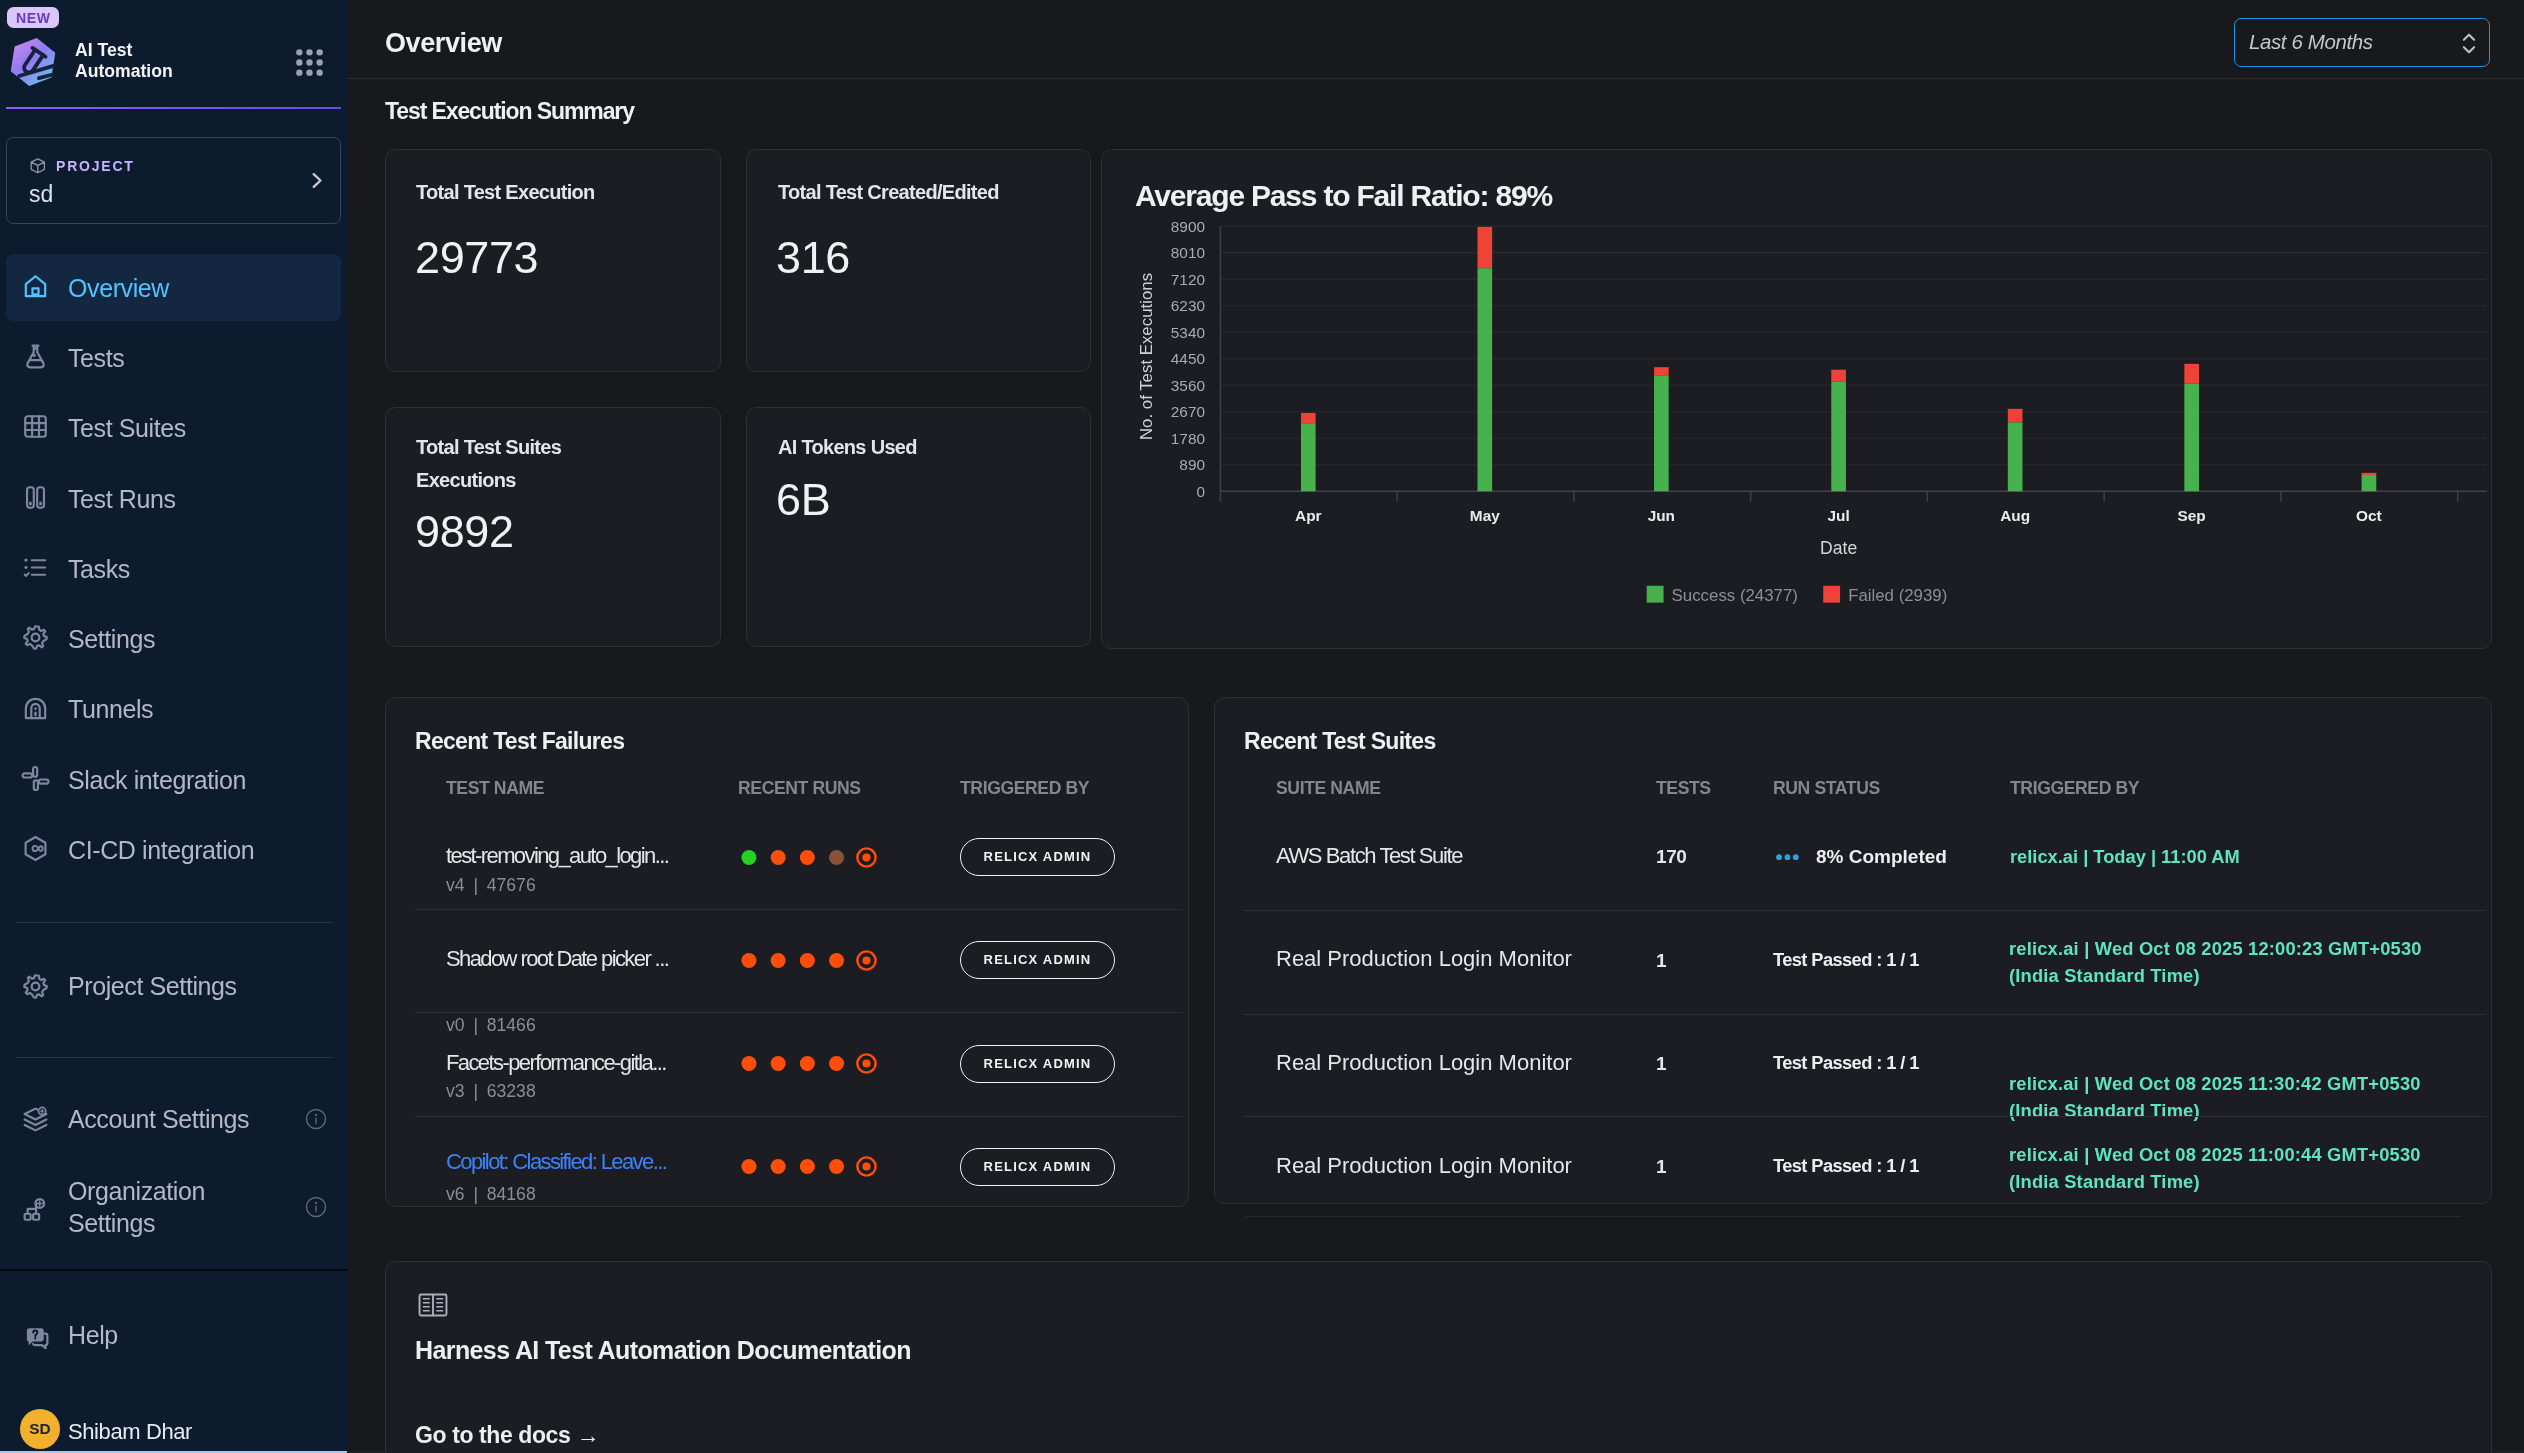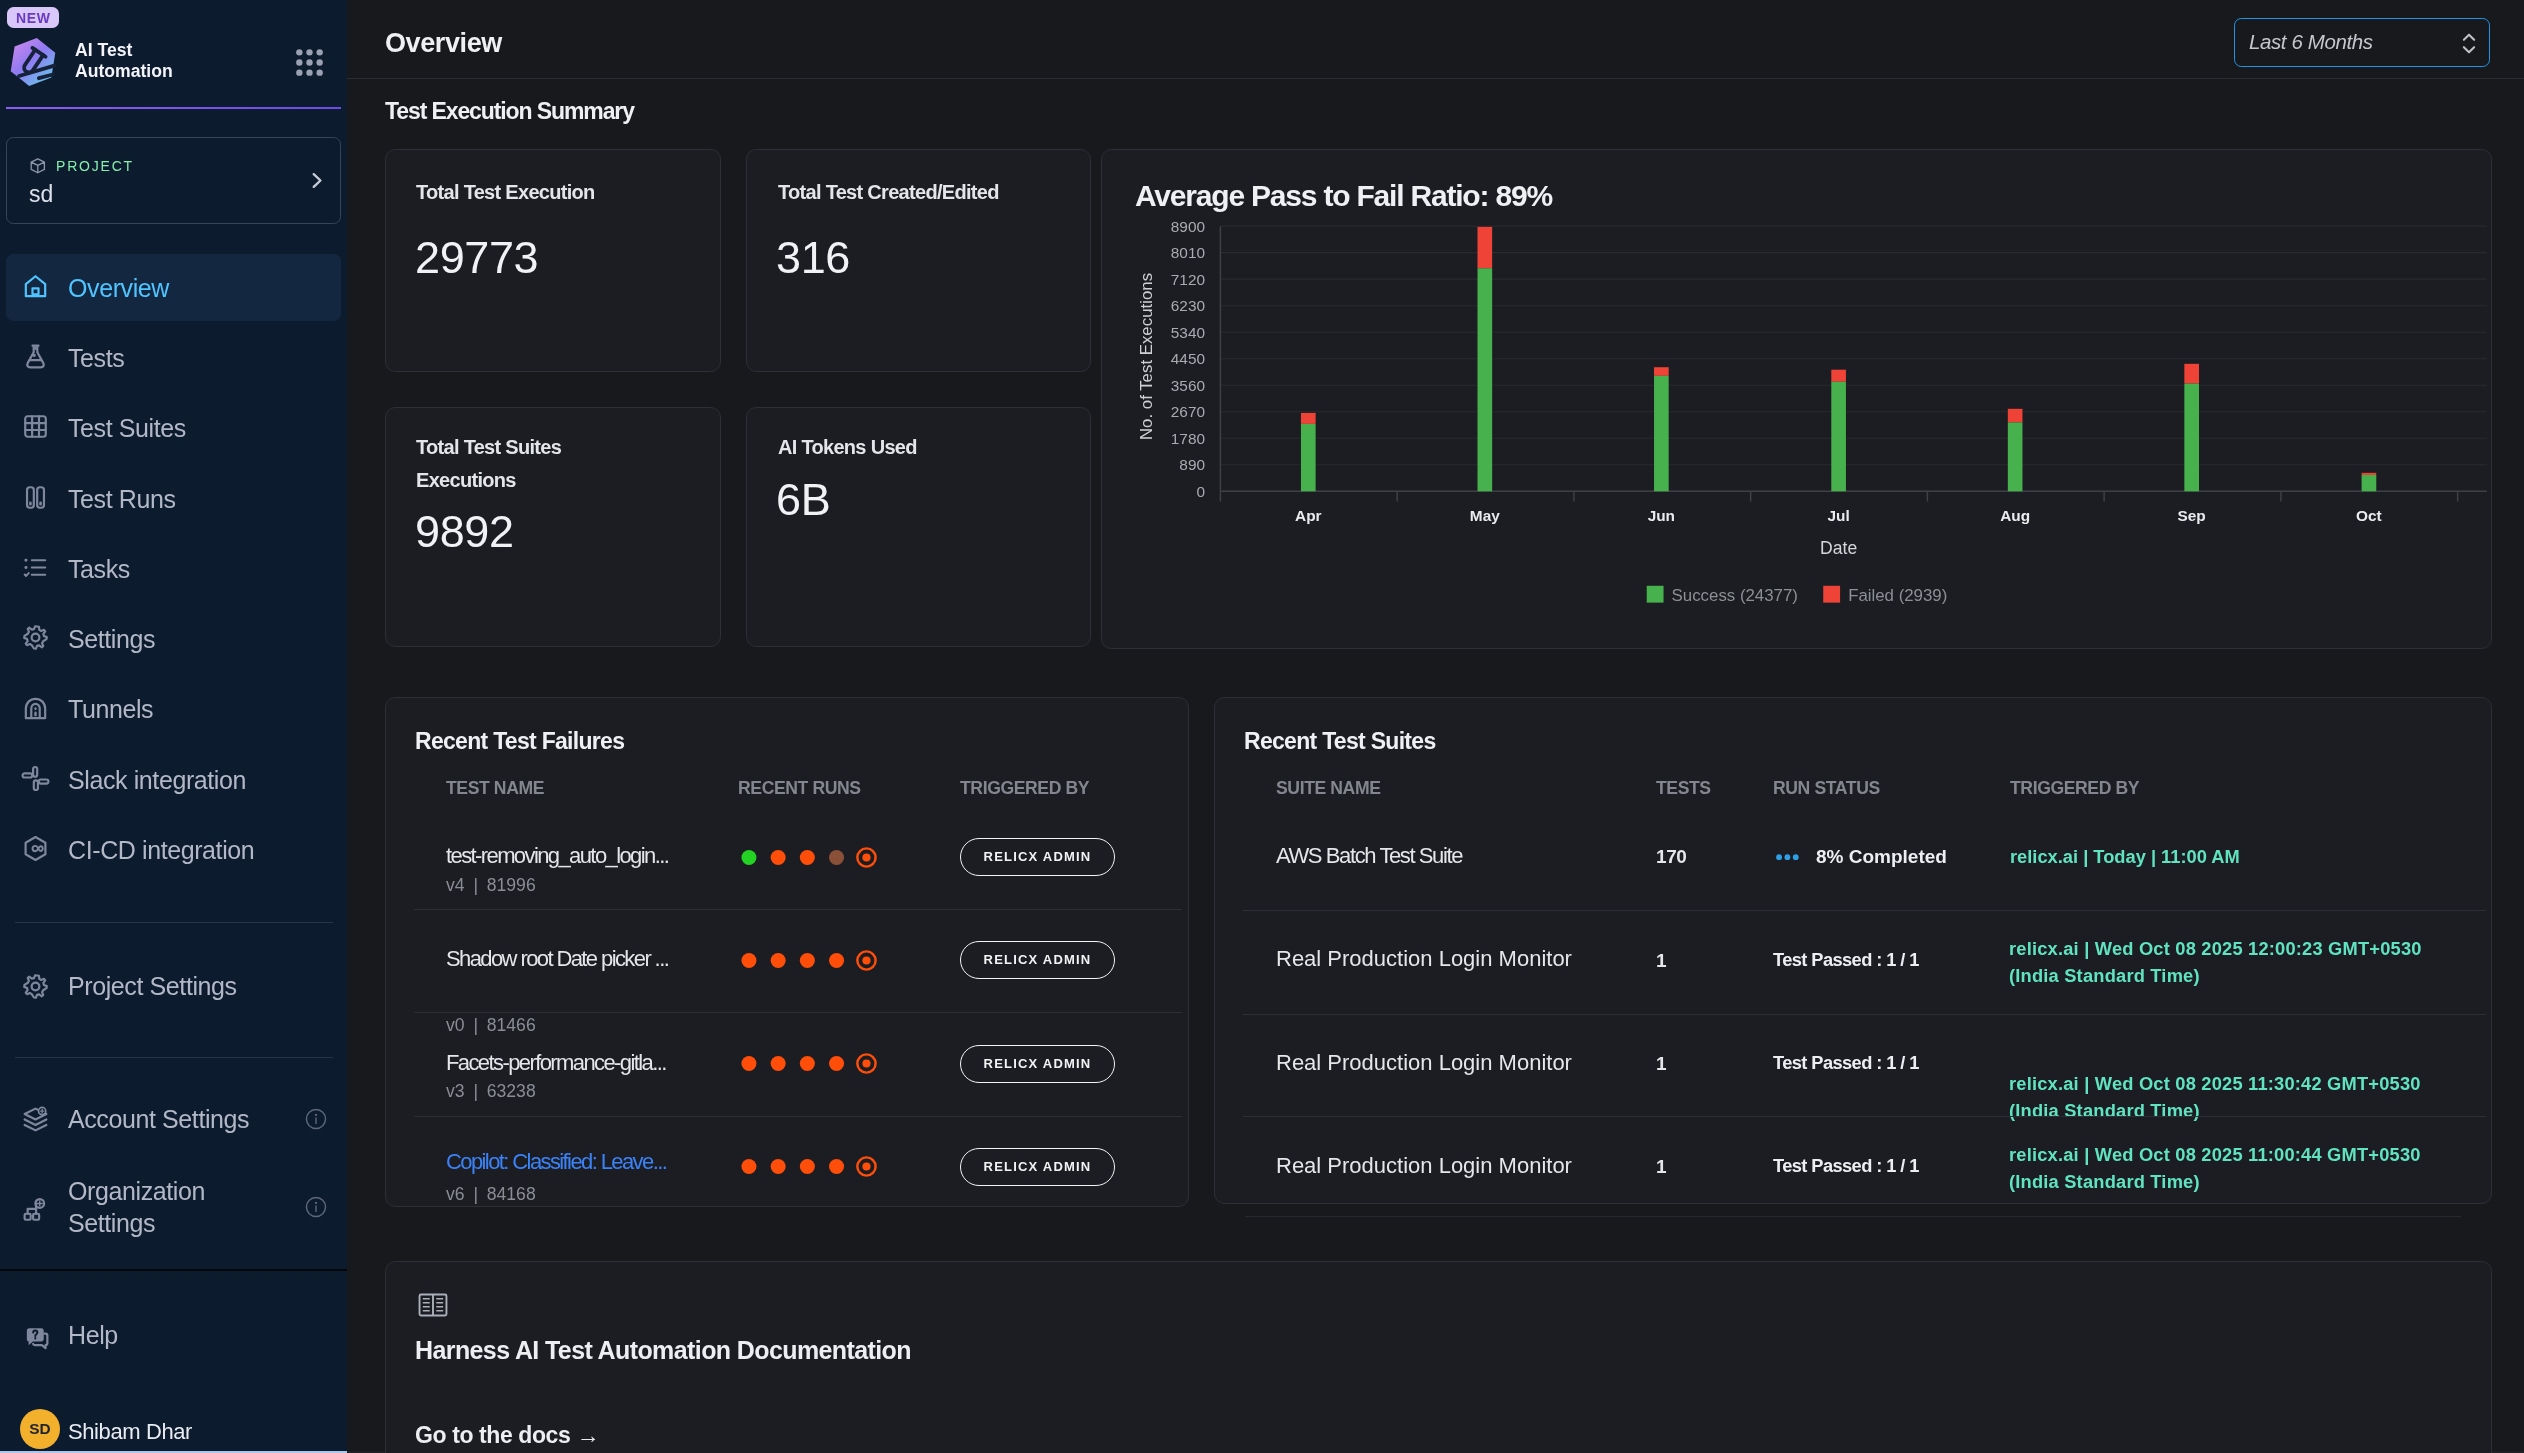--- a/index.html
+++ b/index.html
@@ -44,21 +44,21 @@
         <circle cx="34" cy="20" r="4.4"></circle>
         <circle cx="6" cy="34" r="4.4"></circle>
         <circle cx="20" cy="34" r="4.4"></circle>
         <circle cx="34" cy="34" r="4.4"></circle>
       </svg>
 <div class="abs" style="left:5.9px;top:107px;width:335px;height:2.2px;background:linear-gradient(90deg,#8a5ff5,#6d4ae8);"></div>
 <div class="abs" style="left:5.9px;top:137px;width:335px;height:87px;border:1.5px solid #39445a;border-radius:7.3px;"></div>
 <svg class="abs" style="left:28.6px;top:157px;" width="17.6" height="17.6" viewBox="0 0 24 24" fill="none" stroke="#8e96aa" stroke-width="1.8" stroke-linecap="round" stroke-linejoin="round">
         <path d="M12 2.5 L21 7 L21 17 L12 21.5 L3 17 L3 7 Z M3 7 L12 11.5 L21 7 M12 11.5 L12 21.5"></path>
       </svg>
-<div class="abs bl" style="left:56px;top:159px;font-size:14px;color:#86efac;font-weight:normal;letter-spacing:1.8px;">PROJECT</div>
+<div class="abs bl" style="left:56px;top:159px;font-size:14px;color:#c4b5fd;font-weight:bold;letter-spacing:1.8px;">PROJECT</div>
 <div class="abs bl" style="left:29px;top:183px;font-size:23px;color:#dde1ea;">sd</div>
 <svg class="abs" style="left:307px;top:171px;" width="19" height="19" viewBox="0 0 24 24" fill="none" stroke="#c6cbd6" stroke-width="3" stroke-linecap="round" stroke-linejoin="round">
         <path d="M8.5 4 L17 12 L8.5 20"></path>
       </svg>
 <div class="abs" style="left:5.9px;top:254px;width:335px;height:67px;background:#142740;border-radius:7.3px;"></div>
 <svg class="abs" style="left:21px;top:272px;" width="29" height="29" viewBox="0 0 24 24" fill="none" stroke="#4fc4ff" stroke-width="1.8" stroke-linecap="round" stroke-linejoin="round">
         <path d="M4 10 L12 3.5 L20 10 L20 20 L4 20 Z"></path>
         <rect x="9.5" y="13.5" width="5" height="5"></rect>
       </svg>
 <div class="abs bl" style="left:68px;top:276px;font-size:25px;color:#4fc4ff;letter-spacing:-0.4px;">Overview</div>
@@ -234,21 +234,21 @@
       <text x="779" y="617" font-size="23" fill="#8d8f96">Success (24377)</text>
       <rect x="986" y="596" width="23" height="23" fill="#ef4337"></rect>
       <text x="1020" y="617" font-size="23" fill="#8d8f96">Failed (2939)</text>
     </svg>
 <div class="card" style="left:385px;top:697px;width:804px;height:510px;"></div>
 <div class="abs bl" style="left:415px;top:730px;font-size:23px;color:#eef0f4;font-weight:bold;letter-spacing:-0.7px;">Recent Test Failures</div>
 <div class="abs bl" style="left:446px;top:780px;font-size:17.6px;color:#84868f;font-weight:bold;letter-spacing:-0.4px;">TEST NAME</div>
 <div class="abs bl" style="left:738px;top:780px;font-size:17.6px;color:#84868f;font-weight:bold;letter-spacing:-0.4px;">RECENT RUNS</div>
 <div class="abs bl" style="left:960px;top:780px;font-size:17.6px;color:#84868f;font-weight:bold;letter-spacing:-0.4px;">TRIGGERED BY</div>
 <div class="abs bl" style="left:446px;top:845px;font-size:22px;color:#e4e6ea;letter-spacing:-1.6px;">test-removing_auto_login...</div>
-<div class="abs bl" style="left:446px;top:877px;font-size:17.6px;color:#8b8d96;letter-spacing:0px;">v4 | 81996</div>
+<div class="abs bl" style="left:446px;top:877px;font-size:17.6px;color:#8b8d96;letter-spacing:0px;">v4 | 47676</div>
 <svg class="abs" style="left:738px;top:845px;" width="146" height="25" viewBox="0 0 200 34">
       <circle cx="15" cy="17" r="10.3" fill="#23d223"></circle>
       <circle cx="55" cy="17" r="10.3" fill="#fe4e0a"></circle>
       <circle cx="95" cy="17" r="10.3" fill="#fe4e0a"></circle>
       <circle cx="135" cy="17" r="10.3" fill="#8a5138"></circle>
       <circle cx="176" cy="17" r="12.5" fill="none" stroke="#fe4e0a" stroke-width="3.4"></circle>
       <circle cx="176" cy="17" r="5.6" fill="#fe4e0a"></circle>
     </svg>
 <div class="abs bl" style="left:960px;top:838px;width:155px;height:38px;border:1.8px solid #f2f3f5;border-radius:19px;font-size:13px;font-weight:bold;letter-spacing:1.2px;color:#f2f3f5;text-align:center;line-height:36px;">RELICX ADMIN</div>
 <div class="abs bl" style="left:446px;top:948px;font-size:22px;color:#e4e6ea;letter-spacing:-1.6px;">Shadow root Date picker ...</div>

